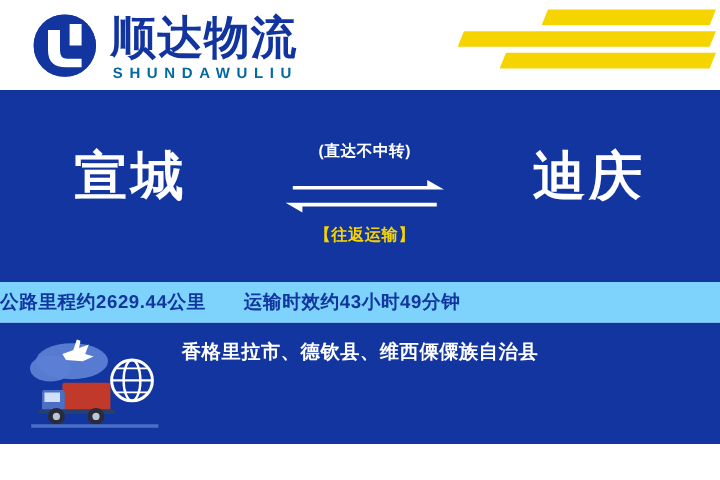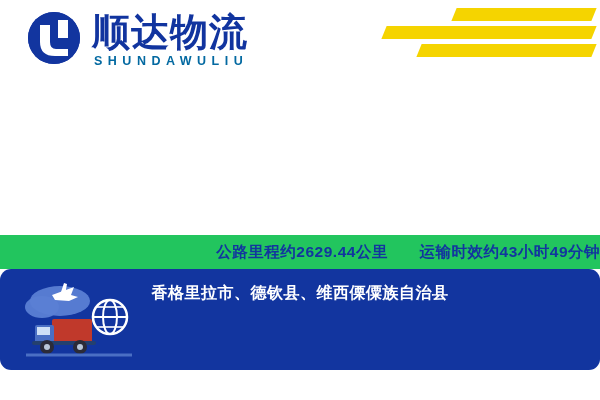--- a/index.html
+++ b/index.html
@@ -143,43 +143,42 @@
     white-space: nowrap;
   }
 
   
   .info-bar {
     position: absolute;
     left: 0;
     top: 235px;
     width: 600px;
     height: 34px;
-    background: #22c55e;
+    background: #7dd3fc;
     display: flex;
     align-items: center;
-    justify-content: flex-end;
+    justify-content: flex-start;
   }
   .info-bar-text {
     font-size: 15.5px;
     font-weight: bold;
     color: #12359f;
     letter-spacing: 0.5px;
     white-space: nowrap;
   }
   .info-gap { display: inline-block; width: 22px; }
 
   
   .lower-panel {
     position: absolute;
     left: 0;
     top: 269px;
     width: 600px;
     height: 101px;
     background: #12359f;
-    border-radius: 11px;
   }
   .coverage-text {
     position: absolute;
     left: 0;
     top: 14px;
     width: 600px;
     text-align: center;
     font-size: 16px;
     font-weight: bold;
     color: #ffffff;
@@ -224,20 +223,36 @@
     <div class="logo-cn">顺达物流</div>
     <div class="logo-en">SHUNDAWULIU</div>
 
     <div class="stripes">
       <div class="stripe s1"></div>
       <div class="stripe s2"></div>
       <div class="stripe s3"></div>
     </div>
   </div>
 
+  <div class="main-panel">
+    <div class="city city-origin">宣城</div>
+
+    <div class="route-wrap">
+      <div class="route-top-label">(直达不中转)</div>
+      <div class="arrows">
+        <svg width="132" height="34" viewBox="0 0 132 34" aria-hidden="true">
+          <path d="M6 13 L120 13 L132 13 L118 5 L118 10 L6 10 Z" fill="#ffffff"></path>
+          <path d="M126 24 L12 24 L0 24 L14 32 L14 27 L126 27 Z" fill="#ffffff"></path>
+        </svg>
+      </div>
+      <div class="route-bottom-label">【往返运输】</div>
+    </div>
+
+    <div class="city city-dest">迪庆</div>
+  </div>
 
   <div class="info-bar">
     <div class="info-bar-text">
       <span>公路里程约2629.44公里</span>
       <span class="info-gap"></span>
       <span>运输时效约43小时49分钟</span>
     </div>
   </div>
 
   <div class="lower-panel">

